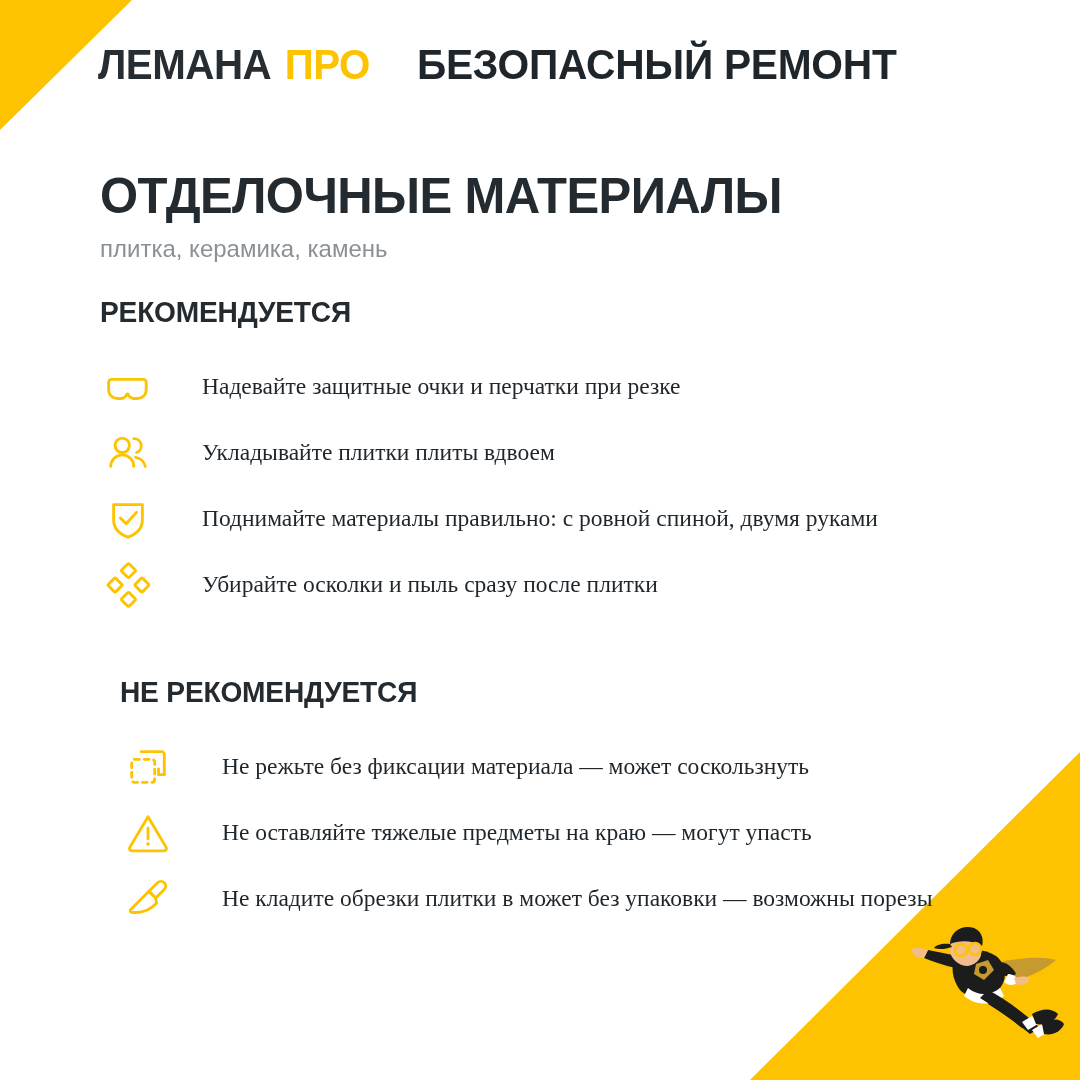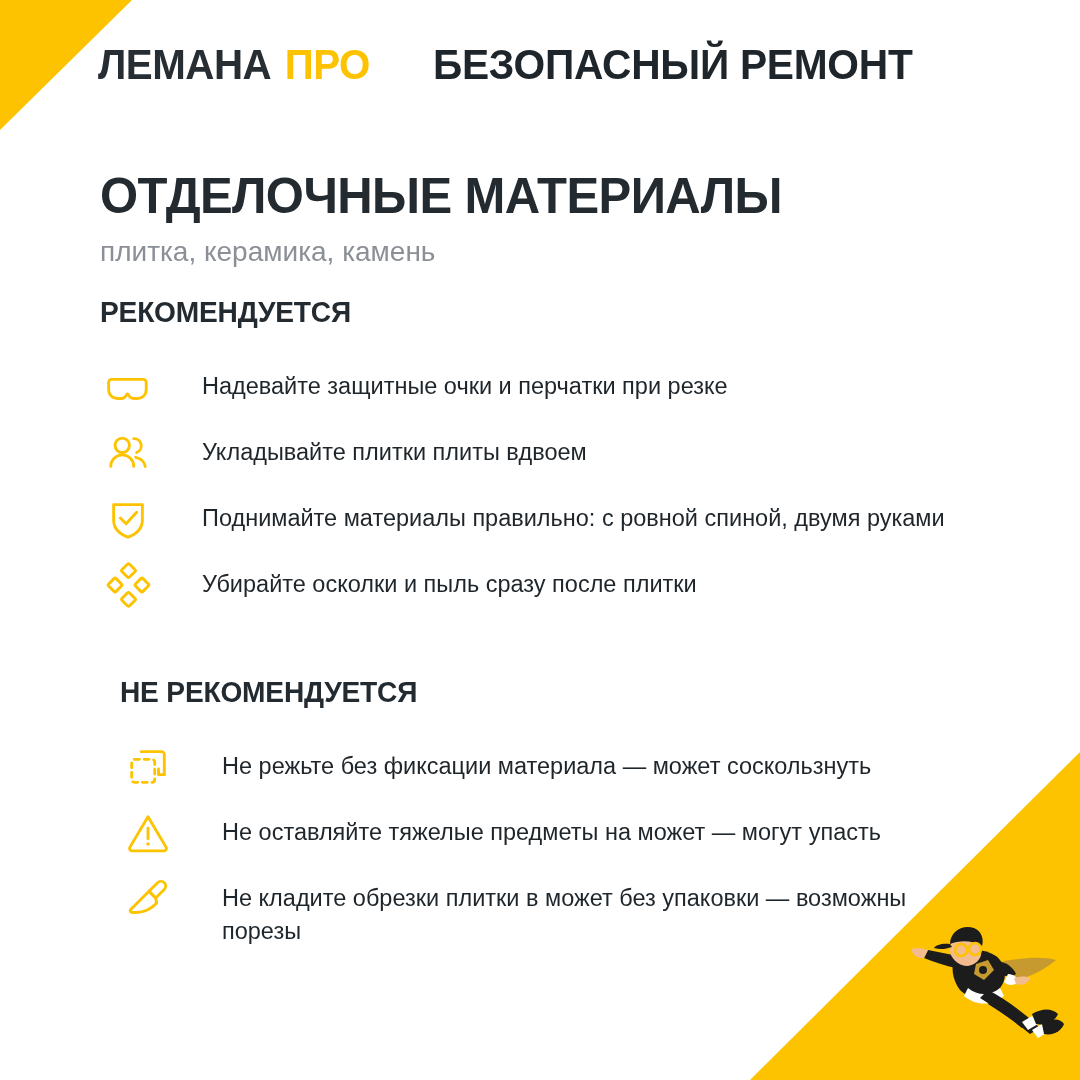--- a/index.html
+++ b/index.html
@@ -39,21 +39,21 @@
     clip-path: polygon(100% 0, 100% 100%, 0 100%, 100% 0);
     z-index: 1;
   }
 
   
   .header {
     position: absolute;
     top: 44px; left: 98px;
     display: flex;
     align-items: baseline;
-    gap: 52px;
+    gap: 36px;
     z-index: 3;
   }
   .logo {
     display: flex;
     align-items: baseline;
     gap: 14px;
     font-size: 42px;
     font-weight: bold;
     letter-spacing: -0.5px;
     line-height: 1;
@@ -87,21 +87,21 @@
     font-size: 50px;
     font-weight: bold;
     color: #232B31;
     letter-spacing: -0.6px;
     line-height: 1.05;
     transform: scaleX(0.98);
     transform-origin: left center;
   }
   .subtitle {
     margin: 12px 0 0 0;
-    font-size: 28px;
+    font-size: 24px;
     font-weight: normal;
     color: #8B8F96;
     line-height: 1.2;
   }
 
   
   .section {
     position: absolute;
     left: 100px;
     right: 100px;
@@ -118,20 +118,21 @@
     letter-spacing: -0.2px;
     line-height: 1;
     transform: scaleX(0.97);
     transform-origin: left center;
   }
 
   .item-list {
     list-style: none;
     margin: 0;
     padding: 0;
+    font-family: Liberation Serif, serif;
   }
   .item {
     display: flex;
     align-items: flex-start;
     margin-bottom: 14px;
     min-height: 52px;
   }
   .item-icon {
     flex: 0 0 56px;
     width: 56px;
@@ -284,21 +285,21 @@
       </li>
 
       <li class="item">
         <span class="item-icon">
           <svg viewBox="0 0 48 48" aria-hidden="true">
             <path d="M24 7 L43 39 a2.5 2.5 0 0 1 -2.2 3.6 H7.2 A2.5 2.5 0 0 1 5 39 Z" fill="none" stroke="#FDC300" stroke-width="3" stroke-linejoin="round"></path>
             <line x1="24" y1="19" x2="24" y2="30" stroke="#FDC300" stroke-width="3" stroke-linecap="round"></line>
             <circle cx="24" cy="35.5" r="1.9" fill="#FDC300"></circle>
           </svg>
         </span>
-        <span class="item-text">Не оставляйте тяжелые предметы на может — могут упасть</span>
+        <span class="item-text">Не оставляйте тяжелые предметы на краю — могут упасть</span>
       </li>
 
       <li class="item">
         <span class="item-icon">
           <svg viewBox="0 0 48 48" aria-hidden="true">
             <path d="M41 7 a5 5 0 0 0 -7 0 L25 16 l7 7 l9 -9 a5 5 0 0 0 0 -7 z" fill="none" stroke="#FDC300" stroke-width="3" stroke-linejoin="round"></path>
             <path d="M25 16 L6 35 c-1 1 -0.6 2.6 1 2.8 c9 1.2 19 -2 26 -9.6 l-1 -5.2 z" fill="none" stroke="#FDC300" stroke-width="3" stroke-linejoin="round"></path>
           </svg>
         </span>
         <span class="item-text">Не кладите обрезки плитки в может без упаковки — возможны порезы</span>

